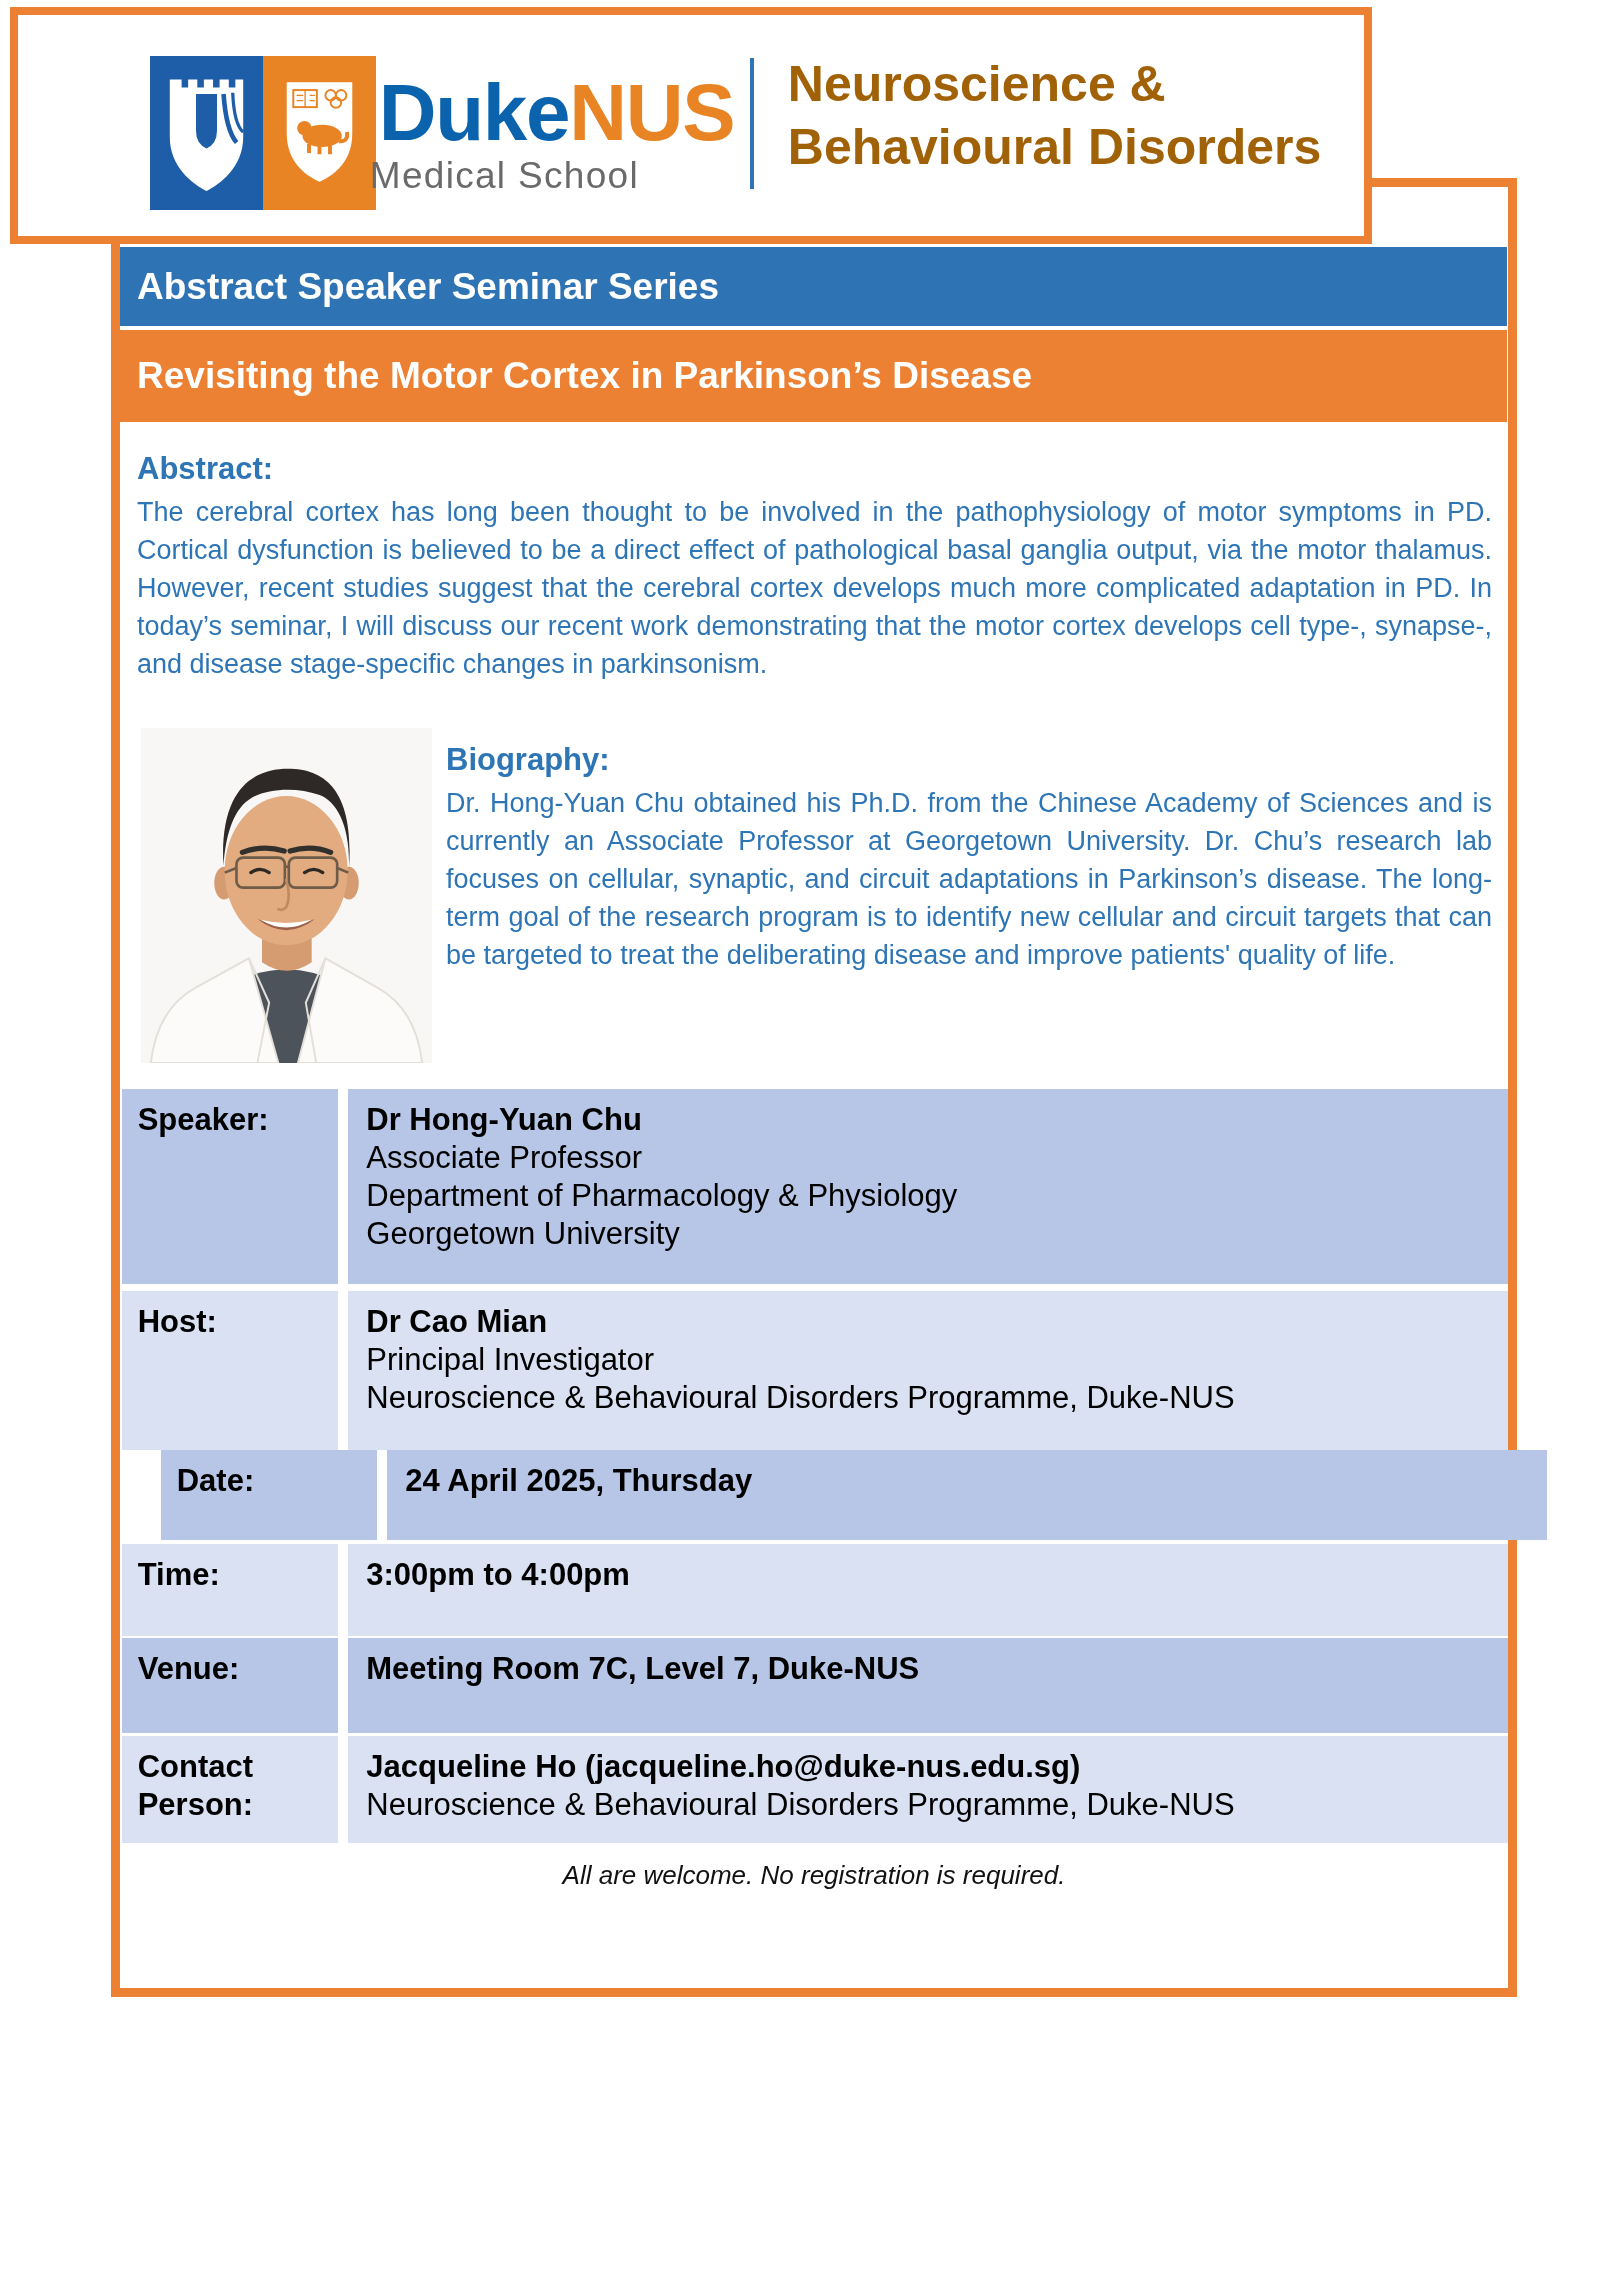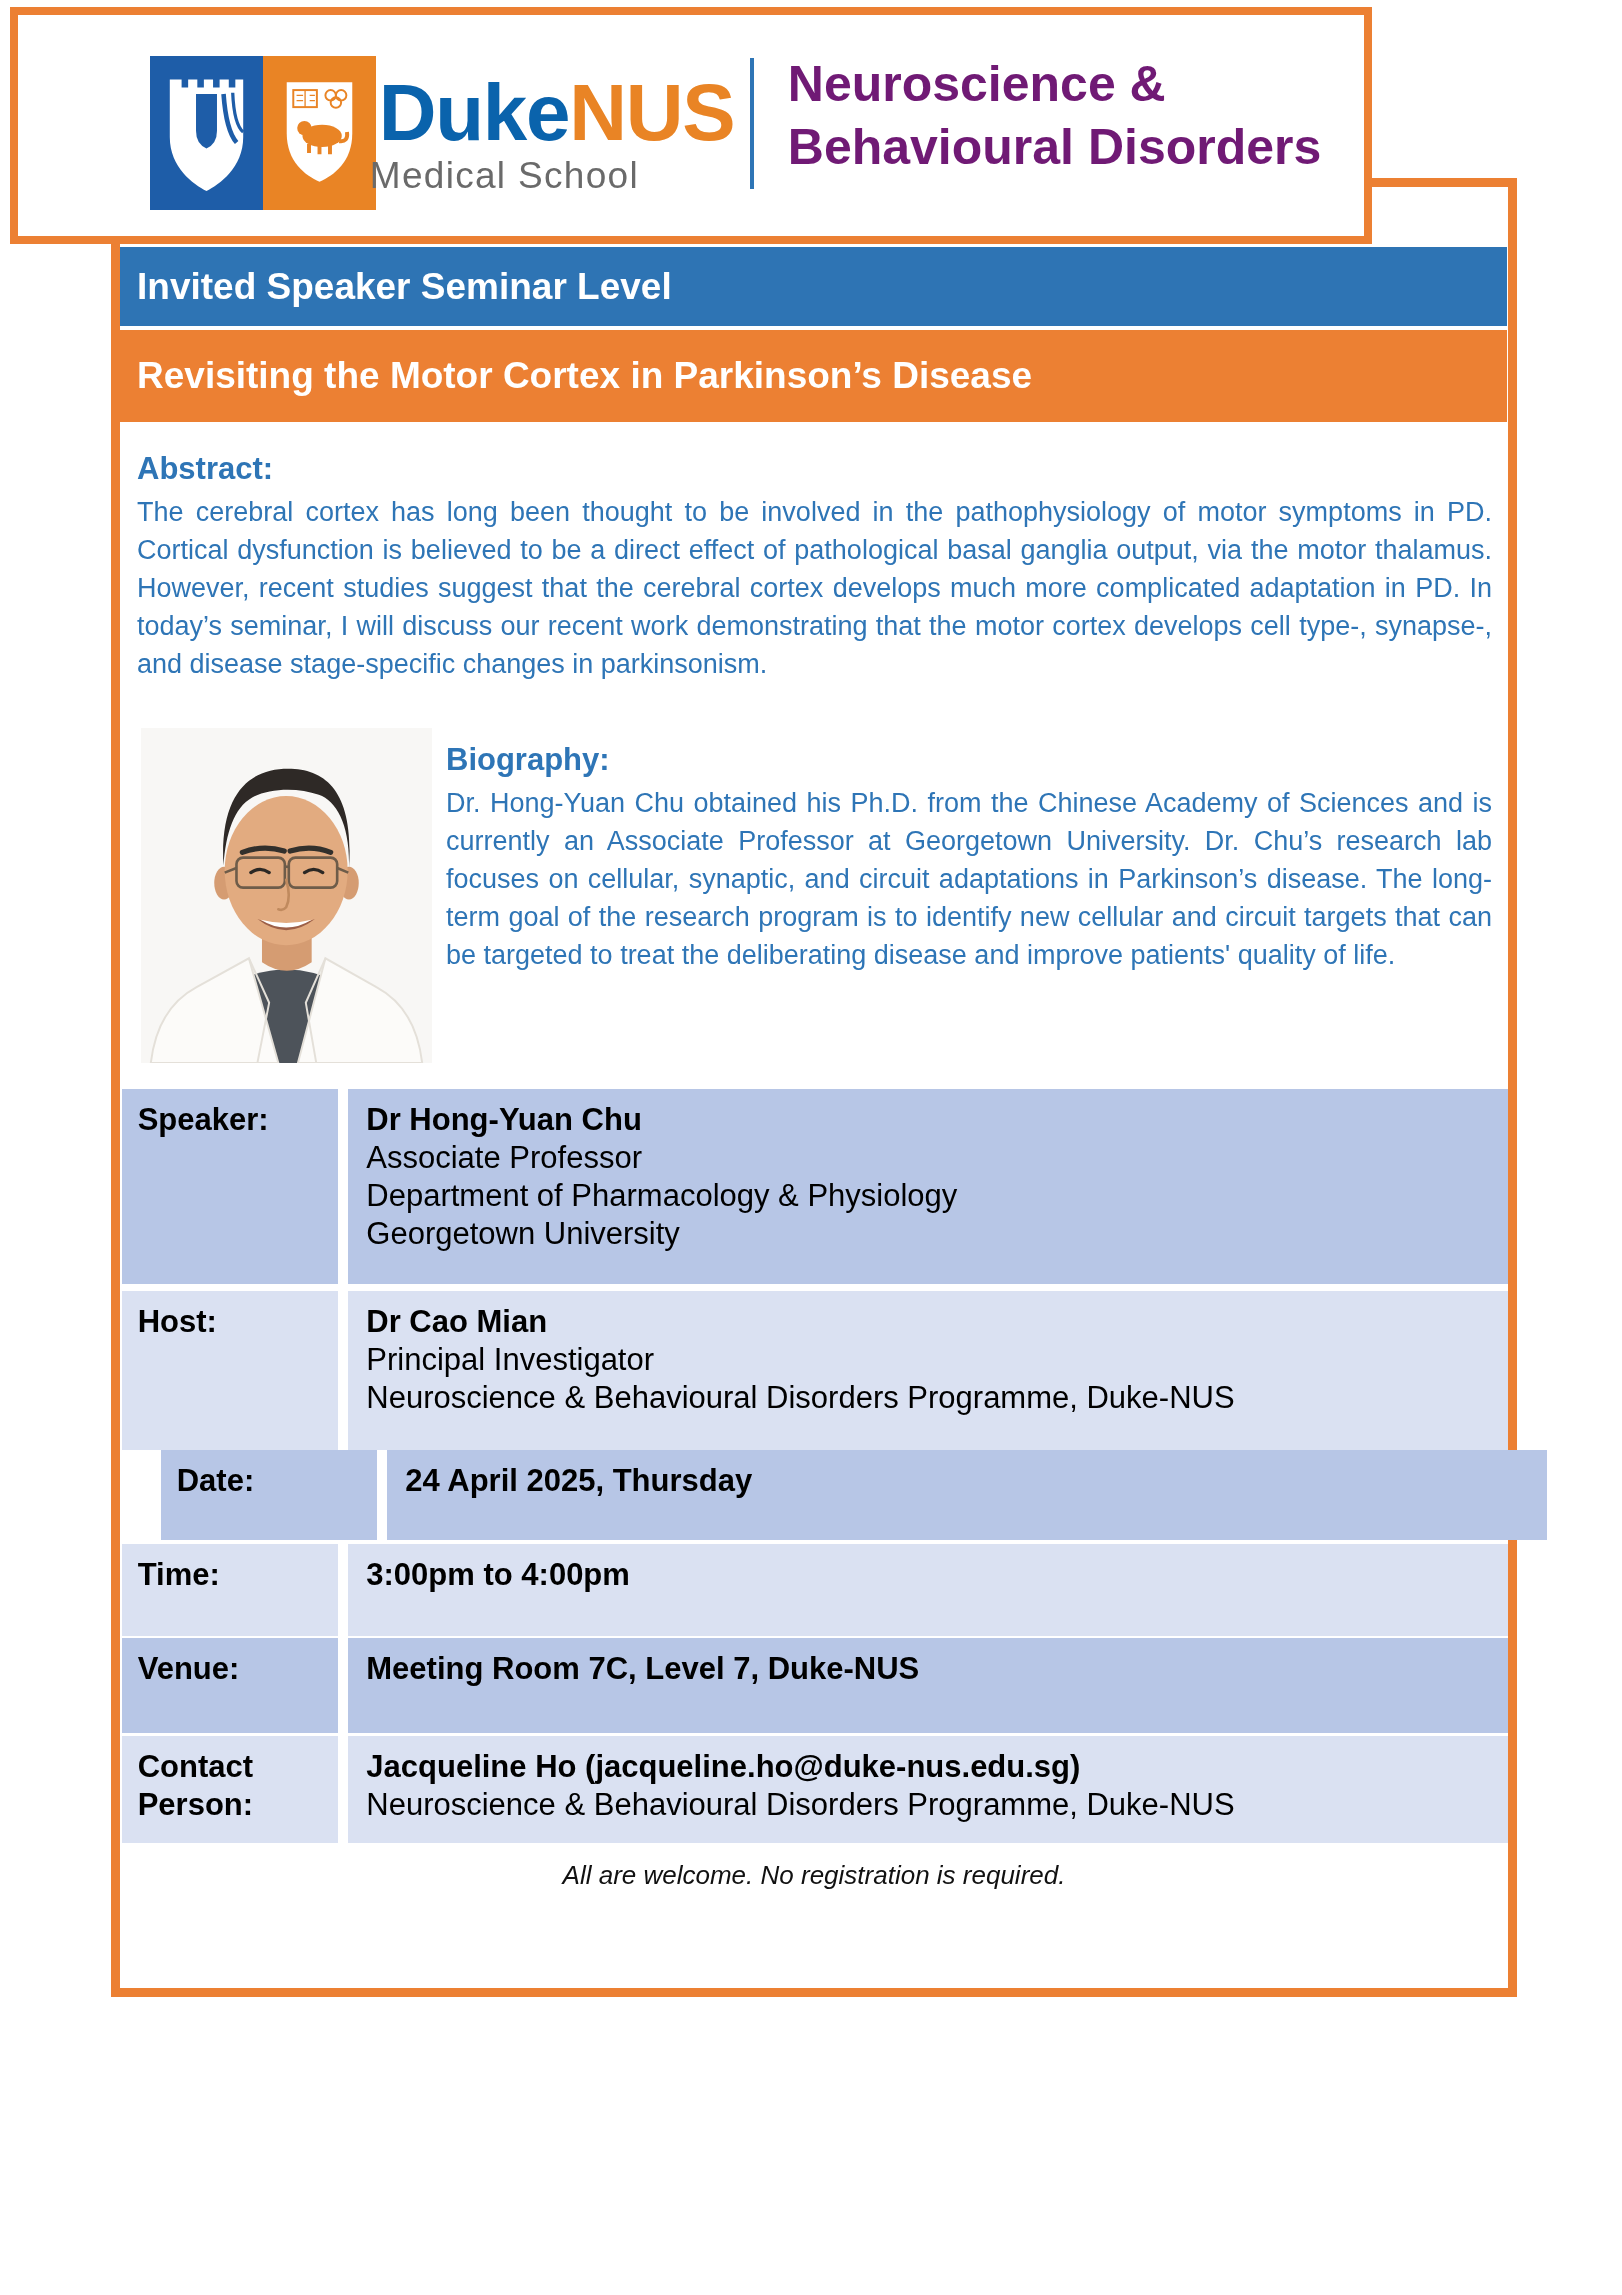--- a/index.html
+++ b/index.html
@@ -16,21 +16,21 @@
   .logo-square{position:absolute;top:41px;width:113px;height:154px;}
   .duke-square{left:132px;background:#1E5DA8;}
   .nus-square{left:245px;background:#E98425;}
   .wordmark{position:absolute;left:361px;top:58px;font-size:80px;line-height:80px;
             font-weight:bold;letter-spacing:-1.3px;white-space:nowrap;}
   .wm-duke{color:#0A63AC;} .wm-nus{color:#E98425;}
   .wordmark-sub{position:absolute;left:352px;top:140px;font-size:37px;line-height:41px;
                 color:#6A6A6A;letter-spacing:1.3px;white-space:nowrap;}
   .logo-vline{position:absolute;left:732px;top:43px;width:4.6px;height:131px;background:#2E75B6;}
   .programme{position:absolute;left:770px;top:38px;font-size:50px;line-height:63px;
-             font-weight:bold;color:#701a75;white-space:nowrap;}
+             font-weight:bold;color:#a16207;white-space:nowrap;}
 
   
   .banner{position:absolute;left:120px;width:1387px;display:flex;align-items:center;
           box-sizing:border-box;padding-left:17px;z-index:2;color:#fff;
           font-weight:bold;font-size:37px;white-space:nowrap;}
   .banner-blue{top:247px;height:79px;background:#2E74B4;}
   .banner-orange{top:330px;height:92px;background:#EC8033;}
 
   
   .blue-text{color:#2E75B6;}
@@ -93,21 +93,21 @@
     </div>
     <div class="wordmark-sub">Medical School</div>
     <div class="logo-vline"></div>
     <div class="programme">
       <div>Neuroscience &amp;</div>
       <div>Behavioural Disorders</div>
     </div>
   </div>
 
   <div class="banner banner-blue">
-    <span>Invited Speaker Seminar Level</span>
+    <span>Abstract Speaker Seminar Series</span>
   </div>
   <div class="banner banner-orange">
     <span>Revisiting the Motor Cortex in Parkinson’s Disease</span>
   </div>
 
   <div class="abstract">
     <div class="section-heading blue-text">Abstract:</div>
     <div class="section-body blue-text">The cerebral cortex has long been thought to be involved in the pathophysiology of motor symptoms in PD. Cortical dysfunction is believed to be a direct effect of pathological basal ganglia output, via the motor thalamus. However, recent studies suggest that the cerebral cortex develops much more complicated adaptation in PD. In today’s seminar, I will discuss our recent work demonstrating that the motor cortex develops cell type-, synapse-, and disease stage-specific changes in parkinsonism.</div>
   </div>
 

